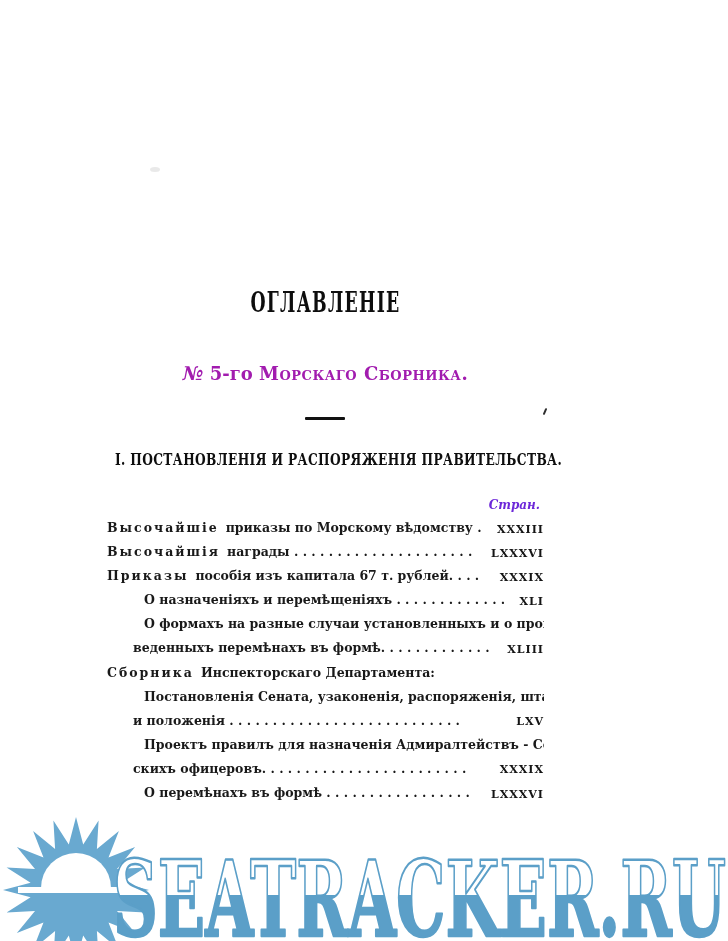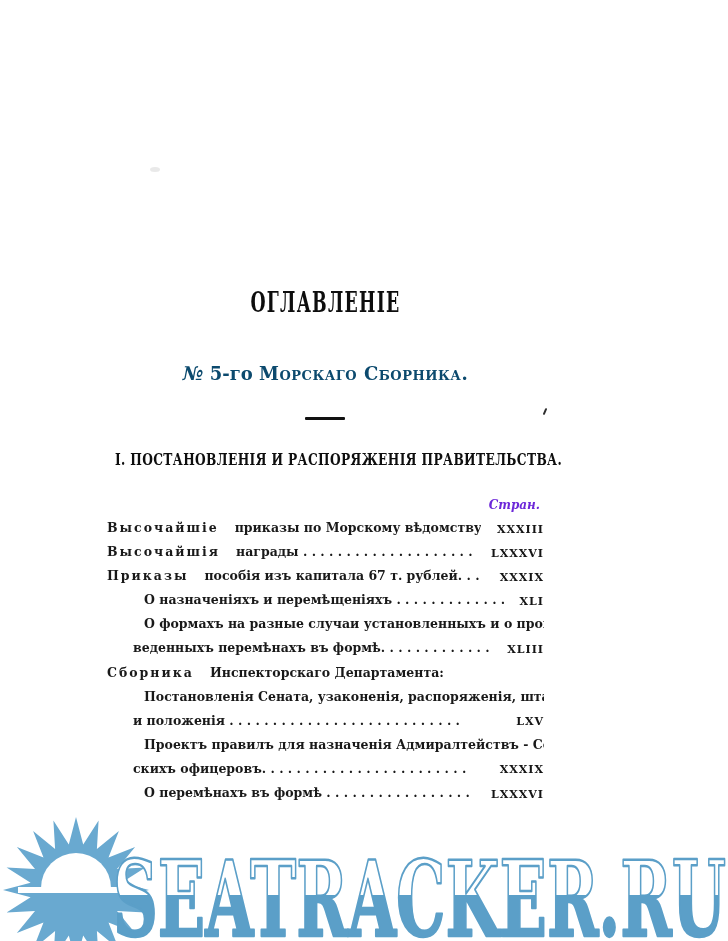--- a/index.html
+++ b/index.html
@@ -10,21 +10,21 @@
     color:#161616;
   }
   .col{position:absolute;left:107px;top:0;width:437px;height:100%;}
   .title{
     position:absolute;top:286px;left:0;width:100%;margin:0;
     text-align:center;font-size:28px;font-weight:bold;letter-spacing:2px;
     color:#0d0d0d;transform:scaleX(0.62);transform-origin:50% 50%;white-space:nowrap;
   }
   .subtitle{
     position:absolute;top:362px;left:0;width:100%;
-    text-align:center;font-size:18px;font-weight:bold;color:#0c4a6e;white-space:nowrap;
+    text-align:center;font-size:18px;font-weight:bold;color:#a21caf;white-space:nowrap;
   }
   .subtitle .num{font-style:italic;font-size:19px;}
   .subtitle .sc{font-variant:small-caps;letter-spacing:0.5px;}
   .rule{
     position:absolute;top:417px;left:198px;width:40px;height:3px;
     background:#111;border-radius:1px;
   }
   .section{
     position:absolute;top:449px;left:8px;margin:0;
     font-size:17px;font-weight:bold;color:#0e0e0e;white-space:nowrap;
@@ -36,21 +36,21 @@
   }
   .toc{position:absolute;top:520px;left:0;right:0;}
   .line{
     display:flex;align-items:flex-start;height:24.1px;
     font-size:12.5px;font-weight:bold;color:#191919;
   }
   .line.sub{padding-left:37px;}
   .line.cont{padding-left:26px;}
   .lead{white-space:nowrap;letter-spacing:2px;flex:0 0 auto;}
   .lead:empty{display:none;}
-  .lead:not(:empty){margin-right:16px;}
+  .lead:not(:empty){margin-right:7px;}
   .txt{flex:1 1 auto;min-width:0;overflow:hidden;white-space:nowrap;}
   .line.just .txt{text-align:justify;text-align-last:justify;padding-right:62px;}
   .pg{
     flex:0 0 auto;margin-left:auto;padding-left:16px;padding-top:2.5px;
     font-size:11px;letter-spacing:1px;white-space:nowrap;color:#151515;
   }
   .pg:empty{display:none;}
   .wm-sun{position:absolute;left:2px;top:816px;}
   .wm-text-svg{position:absolute;left:0;top:0;pointer-events:none;}
   .speck{position:absolute;background:#e9e9e9;border-radius:50%;}

